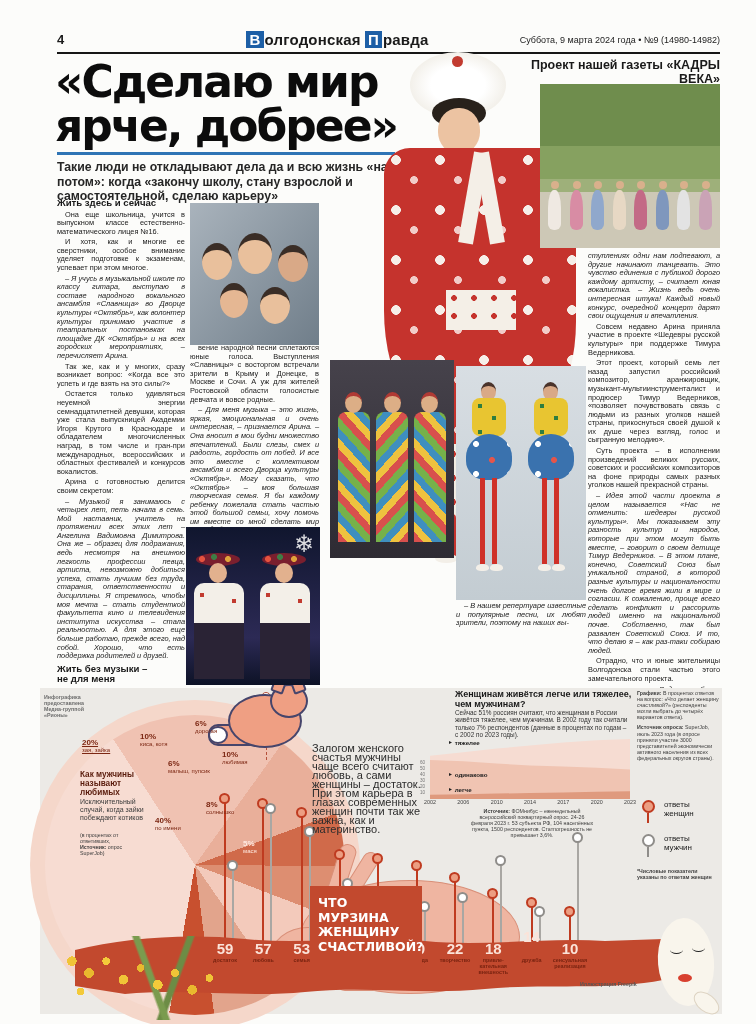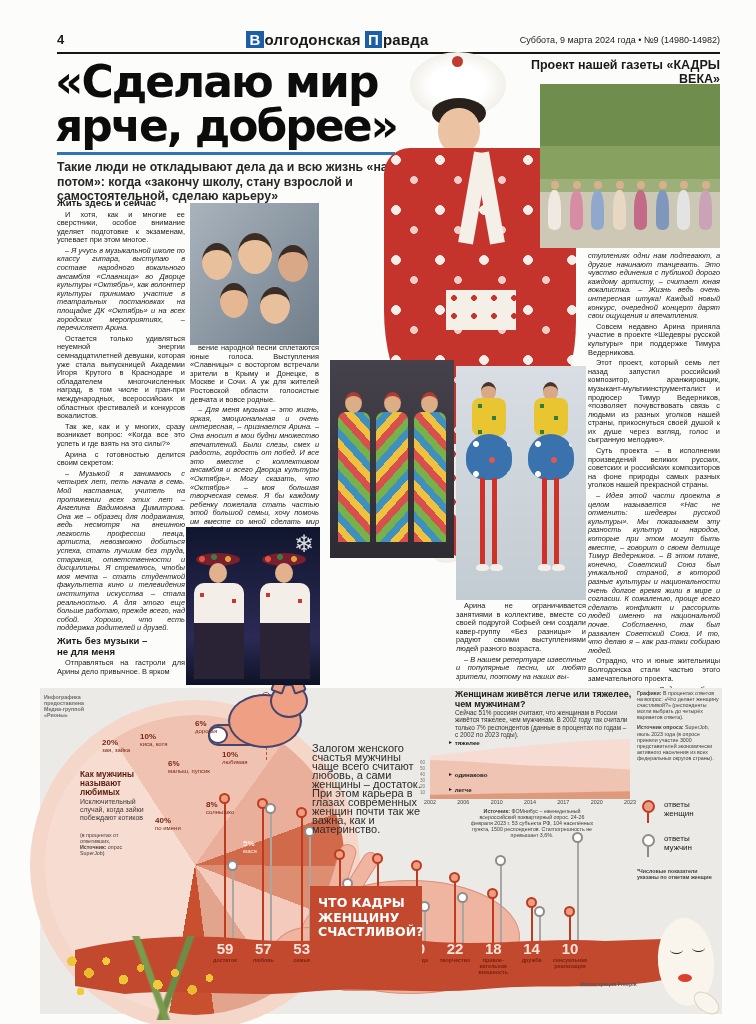--- a/index.html
+++ b/index.html
@@ -221,38 +221,38 @@
     </div>
     <div class="singer" style="left:72px">
       <div class="s-crown"></div>
       <div class="s-face"></div>
       <div class="s-body"></div>
     </div>
   </div>
 
   <div class="abs col" style="left:57px;top:198px;width:128px">
     <h4 style="margin-top:0">Жить здесь и сейчас</h4>
+    <p>Она еще школьница, учится в выпускном классе естественно-математического лицея №16.</p>
     <p>И хотя, как и многие ее сверстники, особое внимание уделяет подготовке к экзаменам, успевает при этом многое.</p>
     <p class="q">– Я учусь в музыкальной школе по классу гитара, выступаю в составе народного вокального ансамбля «Славница» во Дворце культуры «Октябрь», как волонтер культуры принимаю участие в театральных постановках на площадке ДК «Октябрь» и на всех городских мероприятиях, – перечисляет Арина.</p>
+    <p>Так же, как и у многих, сразу возникает вопрос: «Когда все это успеть и где взять на это силы?»</p>
     <p>Остается только удивляться неуемной энергии семнадцатилетней девушки, которая уже стала выпускницей Академии Игоря Крутого в Краснодаре и обладателем многочисленных наград, в том числе и гран-при международных, всероссийских и областных фестивалей и конкурсов вокалистов.</p>
-    <p>Так же, как и у многих, сразу возникает вопрос: «Когда все это успеть и где взять на это силы?»</p>
     <p>Арина с готовностью делится своим секретом:</p>
     <p class="q">– Музыкой я занимаюсь с четырех лет, петь начала в семь. Мой наставник, учитель на протяжении всех этих лет – Ангелина Вадимовна Димитрова. Она же – образец для подражания, ведь несмотря на внешнюю легкость профессии певца, артиста, невозможно добиться успеха, стать лучшим без труда, старания, ответственности и дисциплины. Я стремлюсь, чтобы моя мечта – стать студенткой факультета кино и телевидения института искусства – стала реальностью. А для этого еще больше работаю, прежде всего, над собой. Хорошо, что есть поддержка родителей и друзей.</p>
     <h4>Жить без музыки –
 не для меня</h4>
     <p>Отправляться на гастроли для Арины дело привычное. В ярком</p>
   </div>
 
   <div class="abs col" style="left:190px;top:344px;width:129px">
     <p>вение народной песни сплетаются юные голоса. Выступления «Славницы» с восторгом встречали зрители в Крыму и Донецке, в Москве и Сочи. А уж для жителей Ростовской области голосистые девчата и вовсе родные.</p>
     <p class="q">– Для меня музыка – это жизнь, яркая, эмоциональная и очень интересная, – признается Арина. – Она вносит в мои будни множество впечатлений. Были слезы, смех и радость, гордость от побед. И все это вместе с коллективом ансамбля и всего Дворца культуры «Октябрь». Могу сказать, что «Октябрь» – моя большая творческая семья. Я бы каждому ребенку пожелала стать частью этой большой семьи, хочу помочь им вместе со мной сделать мир ярче, добрее. Уверена, что музыка и творчество помогут мне в этом.</p>
   </div>
 
   <div class="abs col" style="left:456px;top:602px;width:130px;z-index:3">
-    <p>Арина не ограничивается занятиями в коллективе, вместе со своей подругой Софьей они создали кавер-группу «Без разницы» и радуют своими выступлениями людей разного возраста.</p>
     <p class="q">– В нашем репертуаре известные и популярные песни, их любят зрители, поэтому на наших вы-</p>
   </div>
 
   <div class="abs col" style="left:588px;top:252px;width:132px">
     <p class="q" style="text-indent:0">ступлениях одни нам подпевают, а другие начинают танцевать. Это чувство единения с публикой дорого каждому артисту, – считает юная вокалистка. – Жизнь ведь очень интересная штука! Каждый новый конкурс, очередной концерт дарят свои ощущения и впечатления.</p>
     <p>Совсем недавно Арина приняла участие в проекте «Шедевры русской культуры» при поддержке Тимура Ведерникова.</p>
     <p>Этот проект, который семь лет назад запустил российский композитор, аранжировщик, музыкант-мультиинструменталист и продюсер Тимур Ведерников, «позволяет почувствовать связь с людьми из разных уголков нашей страны, прикоснуться своей душой к их душе через взгляд, голос и сыгранную мелодию».</p>
     <p>Суть проекта – в исполнении произведений великих русских, советских и российских композиторов на фоне природы самых разных уголков нашей прекрасной страны.</p>
     <p class="q">– Идея этой части проекта в целом называется «Нас не отменить: шедевры русской культуры». Мы показываем эту разность культур и народов, которые при этом могут быть вместе, – говорит о своем детище Тимур Ведерников. – В этом плане, конечно, Советский Союз был уникальной страной, в которой разные культуры и национальности очень долгое время жили в мире и согласии. К сожалению, проще всего сделать конфликт и рассорить людей именно на национальной почве. Собственно, так был развален Советский Союз. И то, что делаю я – как раз-таки собираю людей.</p>
     <p>Отрадно, что и юные жительницы Волгодонска стали частью этого замечательного проекта.</p>
@@ -264,21 +264,21 @@
 
   <div class="abs infobg"></div>
   <div class="abs tinytext ig-credit">Инфографика
 предоставлена
 Медиа-группой
 «Рионы»</div>
 
   <div class="abs piebg"></div>
   <div class="abs pie" id="pie" style="background: conic-gradient(from 327deg, rgb(240, 194, 178) 0deg, rgb(240, 194, 178) 68.6deg, rgb(233, 175, 154) 68.6deg, rgb(233, 175, 154) 102.9deg, rgb(208, 106, 74) 102.9deg, rgb(208, 106, 74) 123.4deg, rgb(221, 142, 113) 123.4deg, rgb(221, 142, 113) 144deg, rgb(243, 202, 187) 144deg, rgb(243, 202, 187) 178.3deg, rgb(226, 164, 140) 178.3deg, rgb(226, 164, 140) 205.7deg, rgb(200, 80, 47) 205.7deg, rgb(200, 80, 47) 222.9deg, rgb(247, 220, 210) 222.9deg, rgb(247, 220, 210) 360deg);"></div>
   <div id="pie-labels">
-      <div class="pie-label" style="left: 102px; top: 740px; color: rgb(124, 39, 19);"><b>20%</b><br>зая, зайка</div>
+      <div class="pie-label" style="left: 82px; top: 740px; color: rgb(124, 39, 19); text-decoration: underline;"><b>20%</b><br>зая, зайка</div>
       <div class="pie-label" style="left: 140px; top: 734px; color: rgb(124, 39, 19);"><b>10%</b><br>киса, котя</div>
       <div class="pie-label" style="left: 195px; top: 721px; color: rgb(124, 39, 19);"><b>6%</b><br>дорогая</div>
       <div class="pie-label" style="left: 168px; top: 761px; color: rgb(124, 39, 19);"><b>6%</b><br>малыш, пупсик</div>
       <div class="pie-label" style="left: 222px; top: 752px; color: rgb(124, 39, 19);"><b>10%</b><br>любимая</div>
       <div class="pie-label" style="left: 206px; top: 802px; color: rgb(124, 39, 19);"><b>8%</b><br>солнышко</div>
       <div class="pie-label" style="left: 243px; top: 841px; color: rgb(255, 233, 223);"><b>5%</b><br>мася</div>
       <div class="pie-label" style="left: 155px; top: 818px; color: rgb(124, 39, 19);"><b>40%</b><br>по имени</div>
     </div>
   <div class="abs dotcirc"></div>
   <div class="abs dotstem"></div>
@@ -308,21 +308,21 @@
 
   <div class="abs ig-title">Как мужчины называют любимых</div>
   <div class="abs ig-sub">Исключительный случай, когда зайки побеждают котиков</div>
   <div class="abs tinytext ig-note">
     <span>(в процентах от ответивших,</span><br>
     <b>Источник:</b>
     <span>опрос SuperJob)</span>
   </div>
 
   <div class="abs intro">Залогом женского счастья мужчины чаще всего считают любовь, а сами женщины – достаток. При этом карьера в глазах современных женщин почти так же важна, как и материнство.</div>
-  <div class="abs redbox">ЧТО КАДРЫ
+  <div class="abs redbox">ЧТО МУРЗИНА
 ЖЕНЩИНУ
 СЧАСТЛИВОЙ?</div>
 
   <div id="lolli">
       <div class="stem abs" style="left: 224px; top: 799.3px; height: 148.7px; background: rgb(191, 59, 32);"></div>
       <div class="stem abs" style="left: 232px; top: 866px; height: 82px; background: rgb(169, 167, 163);"></div>
       <div class="lcirc abs" style="left: 219px; top: 793.3px; background: rgb(236, 158, 130); border: 2px solid rgb(191, 59, 32);"></div>
       <div class="lcirc abs" style="left: 227px; top: 860px; background: rgb(255, 255, 255); border: 2px solid rgb(143, 141, 138);"></div>
       <div class="stem abs" style="left: 262.33px; top: 803.9px; height: 144.1px; background: rgb(191, 59, 32);"></div>
       <div class="stem abs" style="left: 270.33px; top: 808.5px; height: 139.5px; background: rgb(169, 167, 163);"></div>
@@ -377,21 +377,21 @@
         <div class="band-num" style="left: 281.32px; top: 12px;">33</div>
         <div class="band-lab" style="left: 280.32px; top: 29px;">карьера</div>
         <div class="band-num" style="left: 319.65px; top: 12px;">30</div>
         <div class="band-lab" style="left: 318.65px; top: 29px;">свобода</div>
         <div class="band-num" style="left: 357.98px; top: 12px;">22</div>
         <div class="band-lab" style="left: 356.98px; top: 29px;">творчество</div>
         <div class="band-num" style="left: 396.31px; top: 12px;">18</div>
         <div class="band-lab" style="left: 395.31px; top: 29px;">привле-
 кательная
 внешность</div>
-        <div class="band-num" style="left: 434.64px; top: 12px;">14</div>
+        <div class="band-num" style="left: 434.64px; top: 0;">14</div>
         <div class="band-lab" style="left: 433.64px; top: 29px;">дружба</div>
         <div class="band-num" style="left: 472.97px; top: 12px;">10</div>
         <div class="band-lab" style="left: 471.97px; top: 29px;">сенсуальная
 реализация</div>
       </div>
   </div>
 
   <div class="abs trend-h">Женщинам живётся легче или тяжелее, чем мужчинам?</div>
   <div class="abs trend-p">Сейчас 51% россиян считают, что женщинам в России живётся тяжелее, чем мужчинам. В 2002 году так считали только 7% респондентов (данные в процентах по годам – с 2002 по 2023 годы).</div>
   <div class="abs trendbox">

